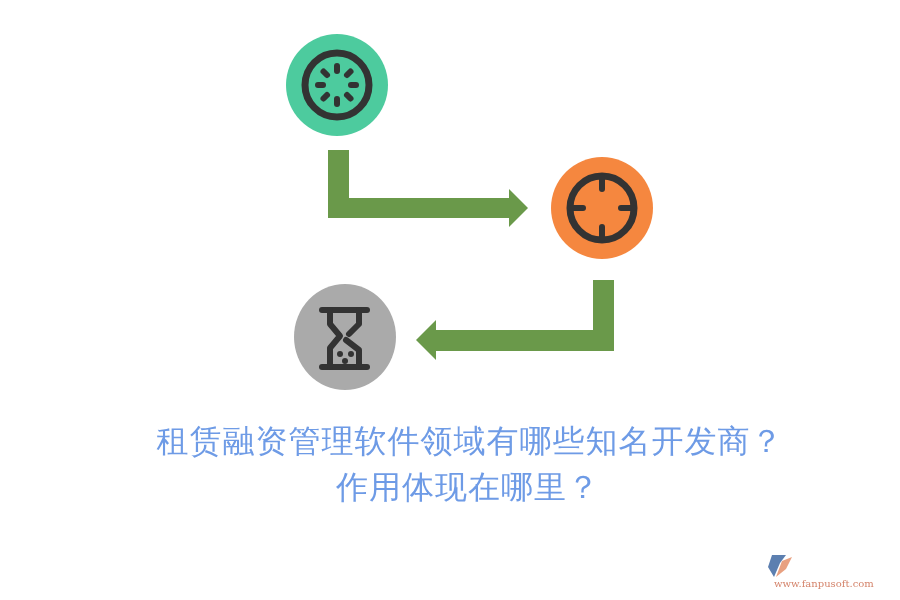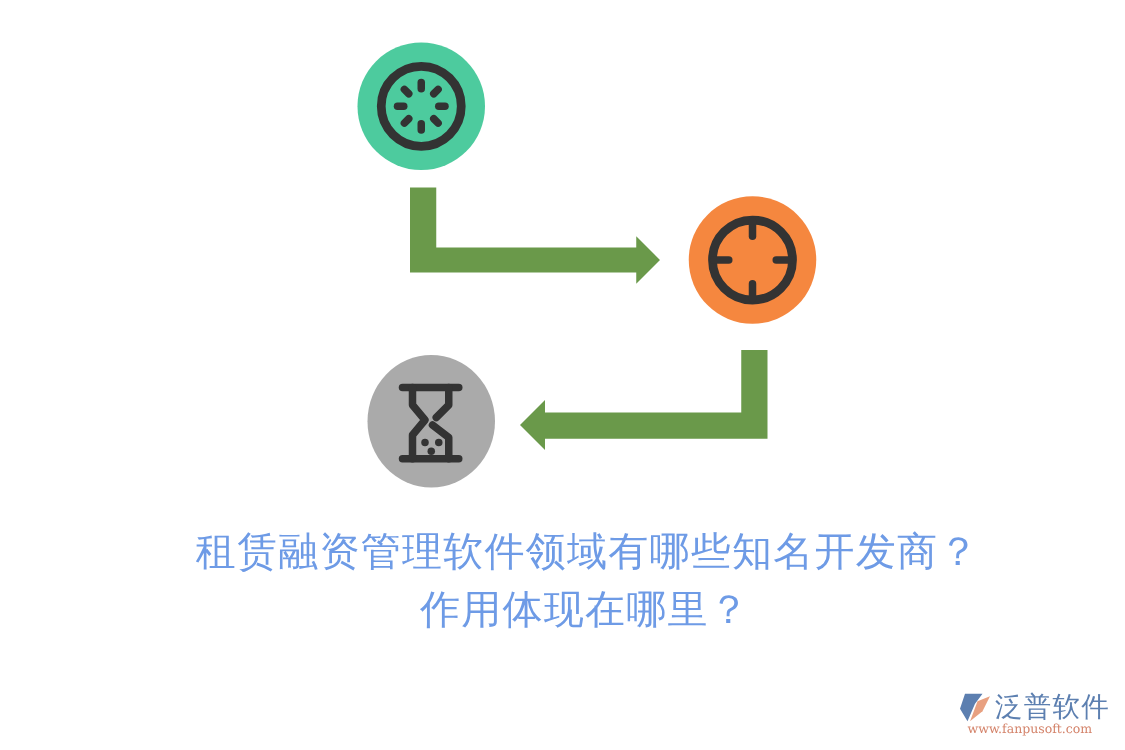--- a/index.html
+++ b/index.html
@@ -74,15 +74,14 @@
 </div>
 
 <div class="title" id="t1">租赁融资管理软件领域有哪些知名开发商？</div>
 <div class="title" id="t2">作用体现在哪里？</div>
 
 <div class="logo">
   <svg class="logo-mark" width="28" height="26" viewBox="0 0 28 26">
     <polygon points="6,2 20,2 14,10 8,24 2,14" fill="#5c7fb0"></polygon>
     <polygon points="16,8 26,4 20,16 10,24" fill="#e8a080"></polygon>
   </svg>
-  <span class="logo-name">泛普软件</span>
   <span class="logo-url">www.fanpusoft.com</span>
 </div>
 
 </body></html>

